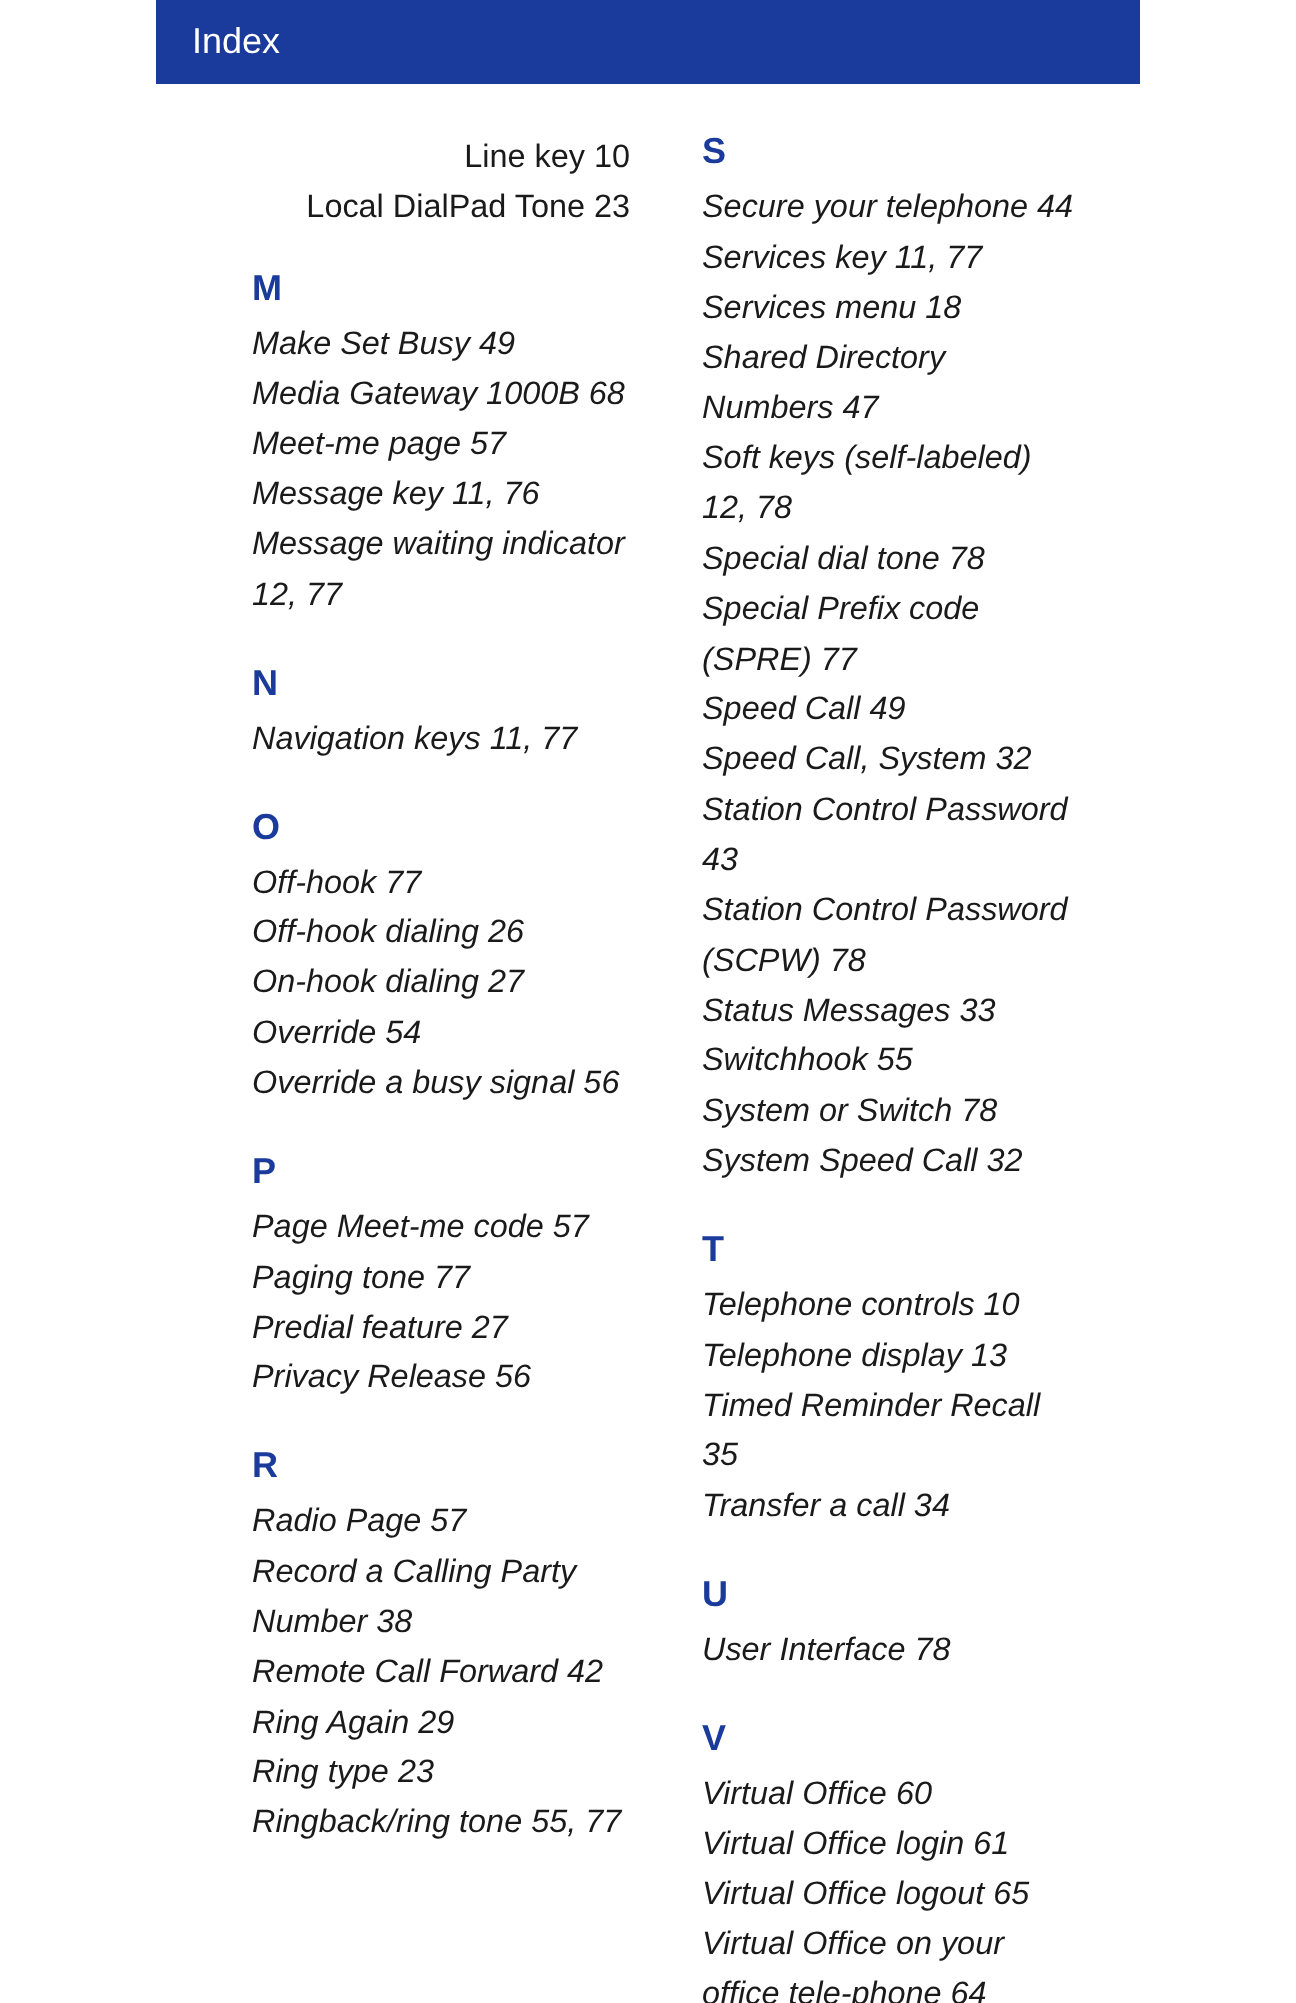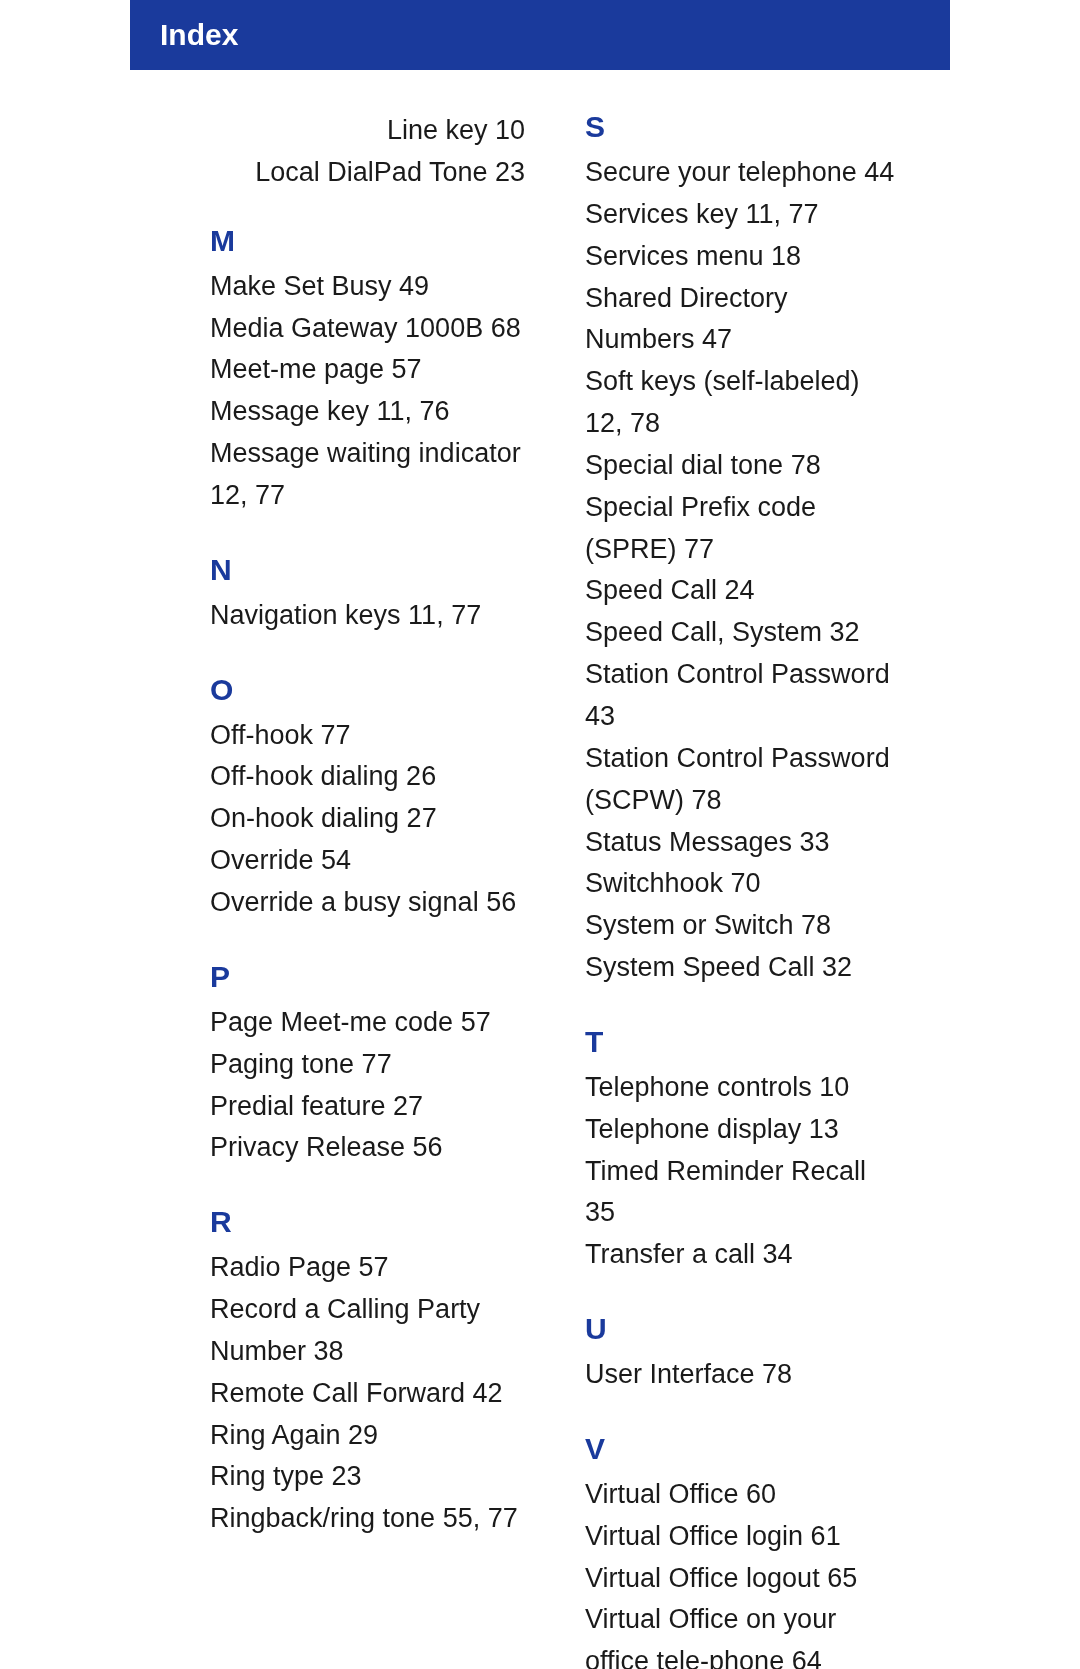--- a/index.html
+++ b/index.html
@@ -20,21 +20,21 @@
       height: 70px;
       margin: 0 auto;
       display: flex;
       align-items: center;
       padding: 0 30px;
       margin-top: 0;
     }
 
     .header-title {
       color: #ffffff;
-      font-weight: bold;
+      font-weight: normal;
       font-size: 30px;
     }
 
     .content-area {
       display: flex;
       padding: 40px 50px 120px 80px;
       gap: 0;
       width: 820px;
       margin: 0 auto;
     }
@@ -55,20 +55,21 @@
 
     .section-letter {
       color: #1a3a9c;
       font-weight: bold;
       font-size: 30px;
       margin-bottom: 8px;
     }
 
     .section-items {
       list-style: none;
+      font-style: italic;
     }
 
     .section-items li {
       font-size: 27px;
       line-height: 1.55;
       color: #1a1a1a;
     }
 
     .intro-items {
       list-style: none;
@@ -153,26 +154,26 @@
     <div class="section">
       <div class="section-letter">S</div>
       <ul class="section-items">
         <li>Secure your telephone 44</li>
         <li>Services key 11, 77</li>
         <li>Services menu 18</li>
         <li>Shared Directory Numbers 47</li>
         <li>Soft keys (self-labeled) 12, 78</li>
         <li>Special dial tone 78</li>
         <li>Special Prefix code (SPRE) 77</li>
-        <li>Speed Call 24</li>
+        <li>Speed Call 49</li>
         <li>Speed Call, System 32</li>
         <li>Station Control Password 43</li>
         <li>Station Control Password (SCPW) 78</li>
         <li>Status Messages 33</li>
-        <li>Switchhook 70</li>
+        <li>Switchhook 55</li>
         <li>System or Switch 78</li>
         <li>System Speed Call 32</li>
       </ul>
     </div>
 
     <div class="section">
       <div class="section-letter">T</div>
       <ul class="section-items">
         <li>Telephone controls 10</li>
         <li>Telephone display 13</li>

